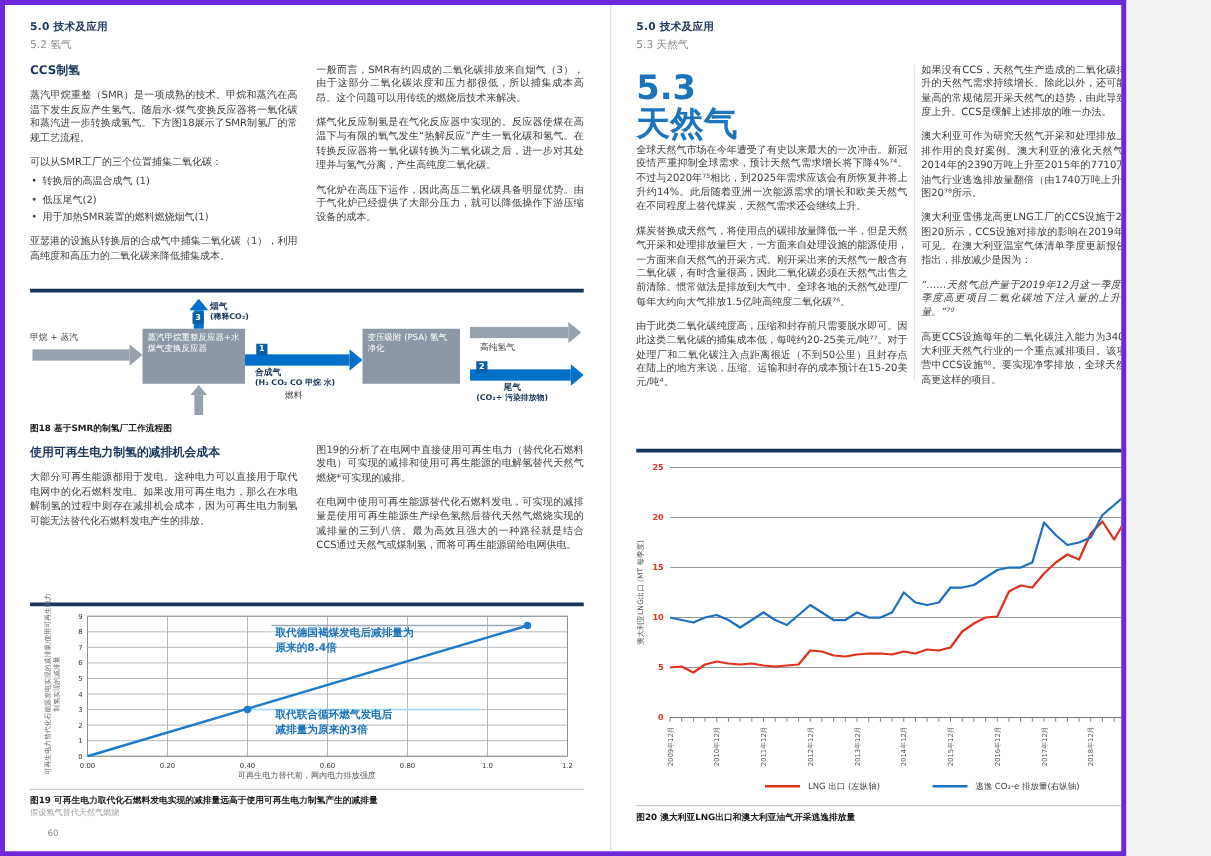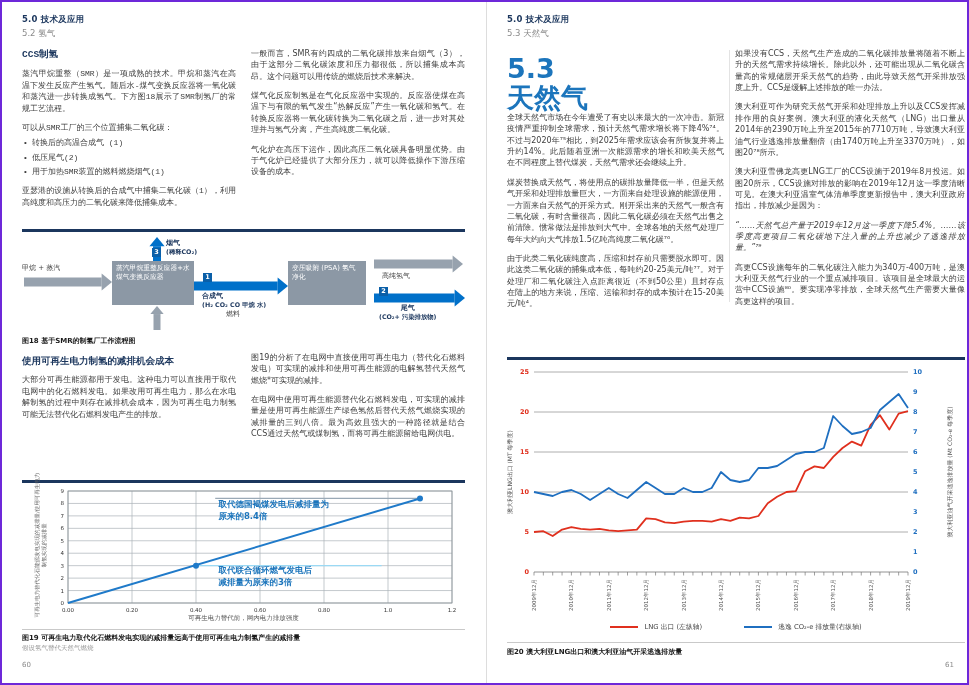--- a/index.html
+++ b/index.html
@@ -1,16 +1,16 @@
 <!DOCTYPE html>
 <html><head>
 <meta charset="utf-8">
 <style>
   html,body{margin:0;padding:0;background:#f2f2f2;}
-  #canvas{position:relative;width:969px;height:685px;background:#ffffff;border:2px solid #6d28d9;
+  #canvas{position:relative;width:901px;height:685px;background:#ffffff;border:4px solid #6d28d9;
           font-family:"DejaVu Sans","Liberation Sans",sans-serif;overflow:hidden;box-sizing:border-box;}
   .abs{position:absolute;}
   .gutter{left:484px;top:0;width:1px;height:685px;background:#ddd;}
   
   .hdr1{font-size:8.5px;font-weight:bold;color:#1b365d;letter-spacing:.2px;}
   .hdr2{font-size:8.5px;color:#8b8b8b;margin-top:2px;}
   
   .col{line-height:1.42;}
   .col p{font-size:8px;color:#3e3e3e;margin:0 0 8px 0;text-align:justify;}
   .sec-h{font-size:9.5px;font-weight:bold;color:#1b365d;margin:0 0 7px 0;}
@@ -48,21 +48,21 @@
 <body>
 
 <div id="canvas">
   <div class="abs gutter"></div>
 
   <div class="abs" style="left:20px;top:12px;">
     <div class="hdr1">5.0 技术及应用</div>
     <div class="hdr2">5.2 氢气</div>
   </div>
 
-  <div class="abs col" style="left:20px;top:46px;width:214px;font-family:Liberation Mono, monospace;">
+  <div class="abs col" style="left:20px;top:46px;width:214px;">
     <div class="sec-h">CCS制氢</div>
     <p>蒸汽甲烷重整（SMR）是一项成熟的技术。甲烷和蒸汽在高温下发生反应产生氢气。随后水-煤气变换反应器将一氧化碳和蒸汽进一步转换成氢气。下方图18展示了SMR制氢厂的常规工艺流程。</p>
     <p style="margin-bottom:4px;">可以从SMR工厂的三个位置捕集二氧化碳：</p>
     <ul class="blt">
       <li>转换后的高温合成气 (1)</li>
       <li>低压尾气(2)</li>
       <li>用于加热SMR装置的燃料燃烧烟气(1)</li>
     </ul>
     <p>亚瑟港的设施从转换后的合成气中捕集二氧化碳（1），利用高纯度和高压力的二氧化碳来降低捕集成本。</p>
   </div>
@@ -168,21 +168,21 @@
       <circle cx="372" cy="13.466666666666669" r="3" fill="#1f7ac9"></circle>
       <text x="170.4" y="21.555555555555543" font-size="8.5" font-weight="bold" fill="#1c75bc">取代德国褐煤发电后减排量为</text>
       <text x="170.4" y="33.55555555555554" font-size="8.5" font-weight="bold" fill="#1c75bc">原来的8.4倍</text>
       <text x="170.4" y="87.5111111111111" font-size="8.5" font-weight="bold" fill="#1c75bc">取代联合循环燃气发电后</text>
       <text x="170.4" y="99.5111111111111" font-size="8.5" font-weight="bold" fill="#1c75bc">减排量为原来的3倍</text>
     </svg>
   <div class="fig19-xlabel">可再生电力替代前，网内电力排放强度</div>
   <div class="abs rule-thin" style="left:20px;top:627px;width:443px;"></div>
   <div class="abs caption" style="left:20px;top:631px;width:443px;">图19 可再生电力取代化石燃料发电实现的减排量远高于使用可再生电力制氢产生的减排量</div>
   <div class="abs footnote" style="left:20px;top:642px;">假设氢气替代天然气燃烧</div>
-  <div class="abs pagenum" style="left:20px;top:659px;">60</div>
+  <div class="abs pagenum" style="left:34px;top:659px;">60</div>
 
   <div class="abs" style="left:505px;top:12px;">
     <div class="hdr1">5.0 技术及应用</div>
     <div class="hdr2">5.3 天然气</div>
   </div>
 
   <div class="abs" style="left:505px;top:52px;">
     <div class="big-title">5.3</div>
     <div class="big-title">天然气</div>
   </div>

